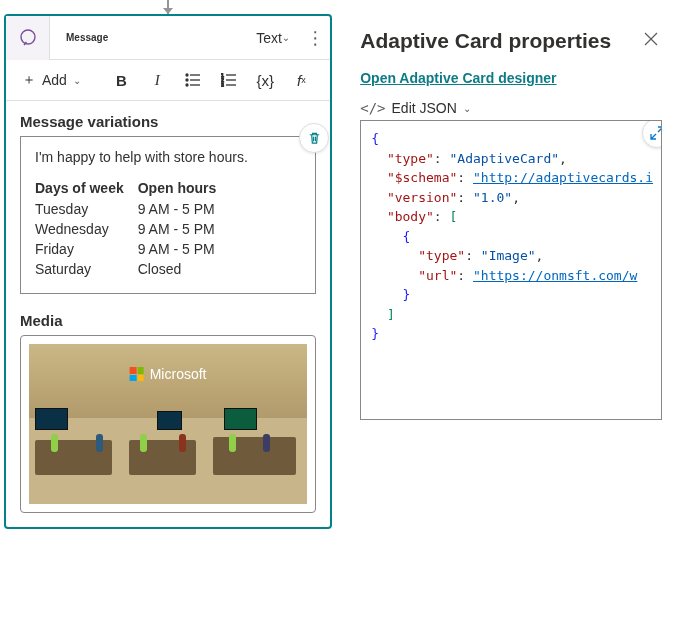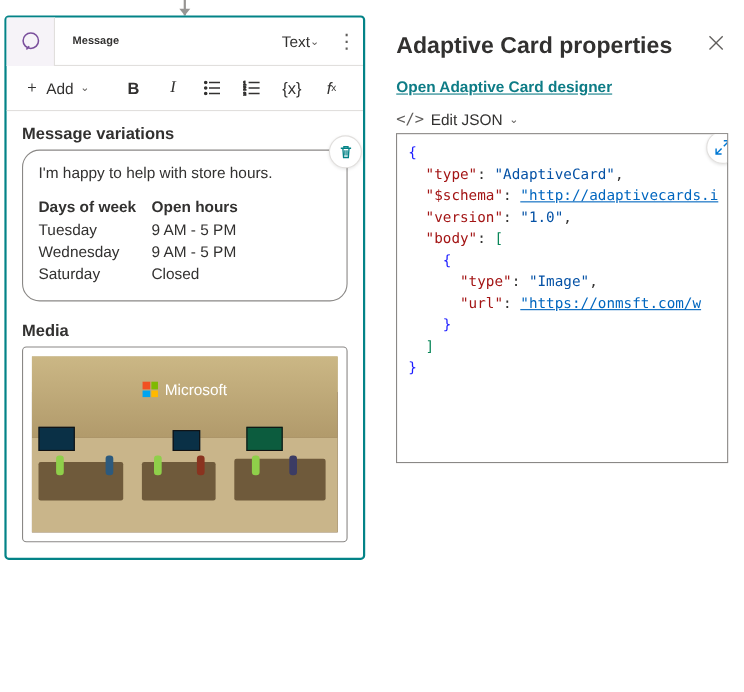--- a/index.html
+++ b/index.html
@@ -111,21 +111,21 @@
       color: #323130;
       font-size: 15px;
     }
 
     .card-body { padding: 12px 14px 14px; }
     .section-title { font-weight: 700; font-size: 15px; margin-bottom: 6px; }
 
     .variation-box {
       position: relative;
       border: 1px solid #8a8886;
-      border-radius: 16px;
+      border-radius: 0;
       padding: 12px 14px 14px;
       background: #fff;
     }
     .trash-btn {
       position: absolute;
       top: -14px; right: -14px;
       width: 30px; height: 30px;
       border-radius: 50%;
       background: #fff;
       border: 1px solid #e1dfdd;
@@ -340,20 +340,24 @@
               <tr>
             <th>Days of week</th>
             <th>Open hours</th>
           </tr>
           <tr>
                 <td>Tuesday</td>
                 <td>9 AM - 5 PM</td>
               </tr>
           <tr>
                 <td>Wednesday</td>
+                <td>9 AM - 5 PM</td>
+              </tr>
+          <tr>
+                <td>Friday</td>
                 <td>9 AM - 5 PM</td>
               </tr>
           <tr>
                 <td>Saturday</td>
                 <td>Closed</td>
               </tr>
         </tbody>
           </table>
       </div>
 

